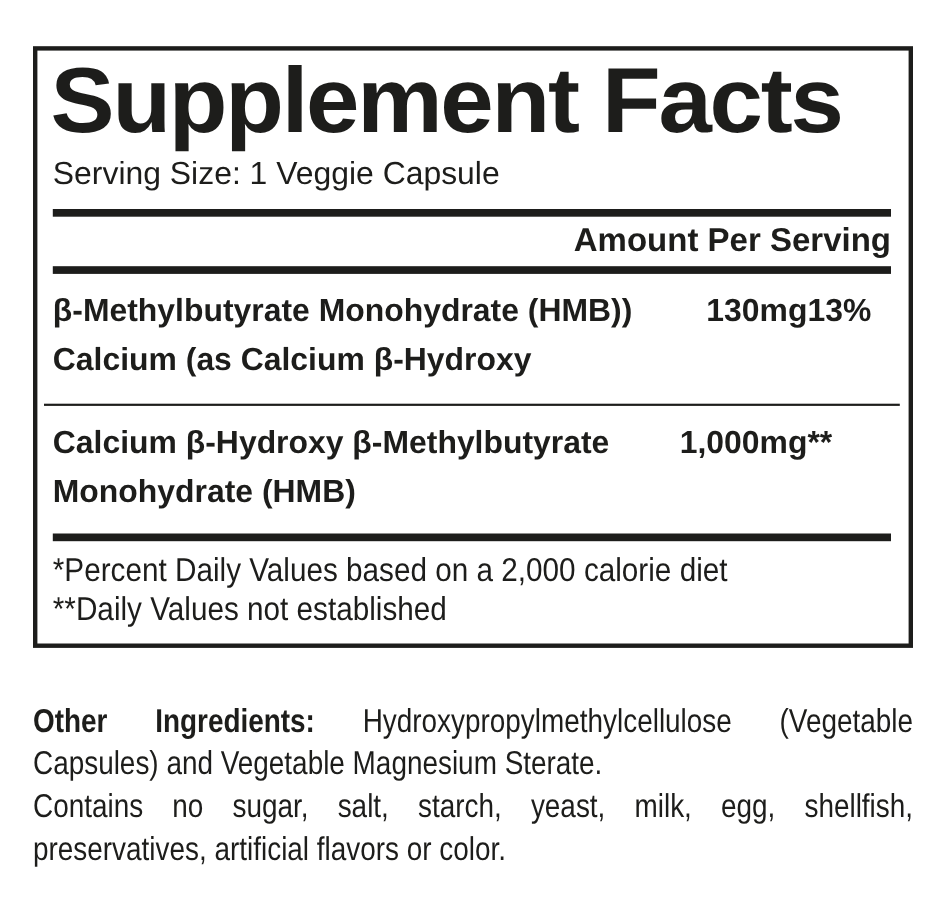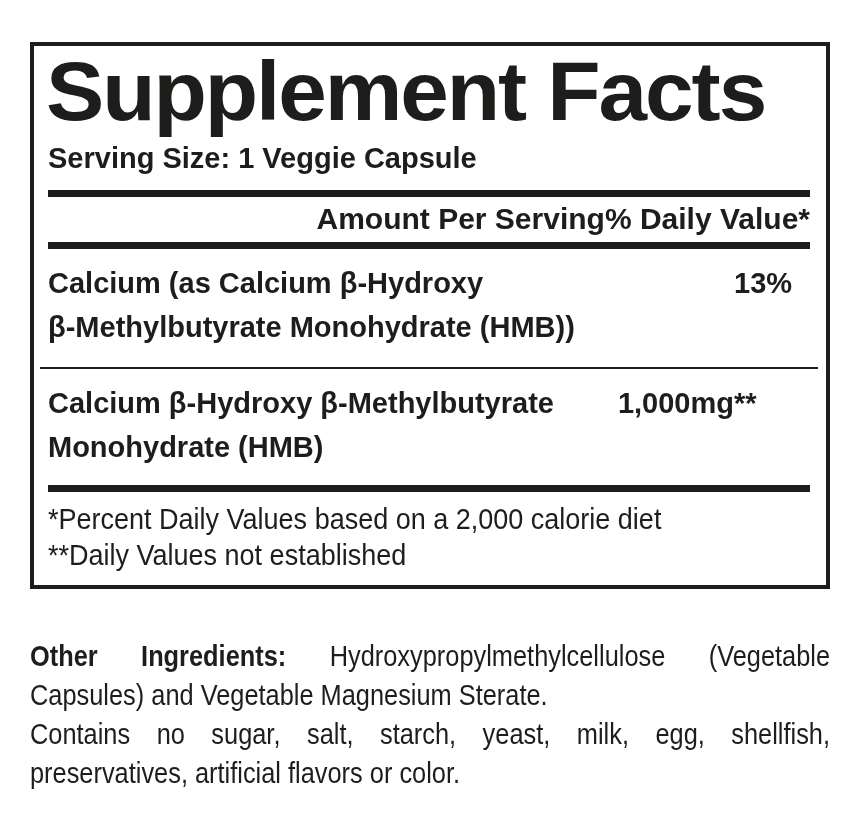--- a/index.html
+++ b/index.html
@@ -34,21 +34,21 @@
     font-size: 84px;
     line-height: 86px;
     font-weight: bold;
     letter-spacing: -2px;
     white-space: nowrap;
     transform: scaleX(1.04);
     transform-origin: left center;
   }
   .serving-line {
     font-size: 29px;
-    font-weight: bold;
+    font-weight: normal;
     line-height: 40px;
   }
   .bar {
     height: 7px;
     background: var(--ink);
   }
   .bar-top { margin-top: 12px; }
   .head-row {
     display: flex;
     justify-content: flex-end;
@@ -111,30 +111,30 @@
   <div class="facts-box">
 
     <h1 class="title">Supplement Facts</h1>
 
     <div class="serving-line">Serving Size: 1 Veggie Capsule</div>
 
     <div class="bar bar-top"></div>
 
     <div class="head-row">
       <span>Amount Per Serving</span>
-      <span>% Daily Value*</span>
     </div>
 
     <div class="bar"></div>
 
     <div class="ing-row">
       <div class="ing-name">
+        <span>β-Methylbutyrate Monohydrate (HMB))</span>
         <span>Calcium (as Calcium β-Hydroxy</span>
-        <span>β-Methylbutyrate Monohydrate (HMB))</span>
       </div>
+      <div class="col-amount">130mg</div>
       <div class="col-dv">13%</div>
     </div>
 
     <div class="thin-rule"></div>
 
     <div class="ing-row">
       <div class="ing-name">
         <span>Calcium β-Hydroxy β-Methylbutyrate</span>
         <span>Monohydrate (HMB)</span>
       </div>

